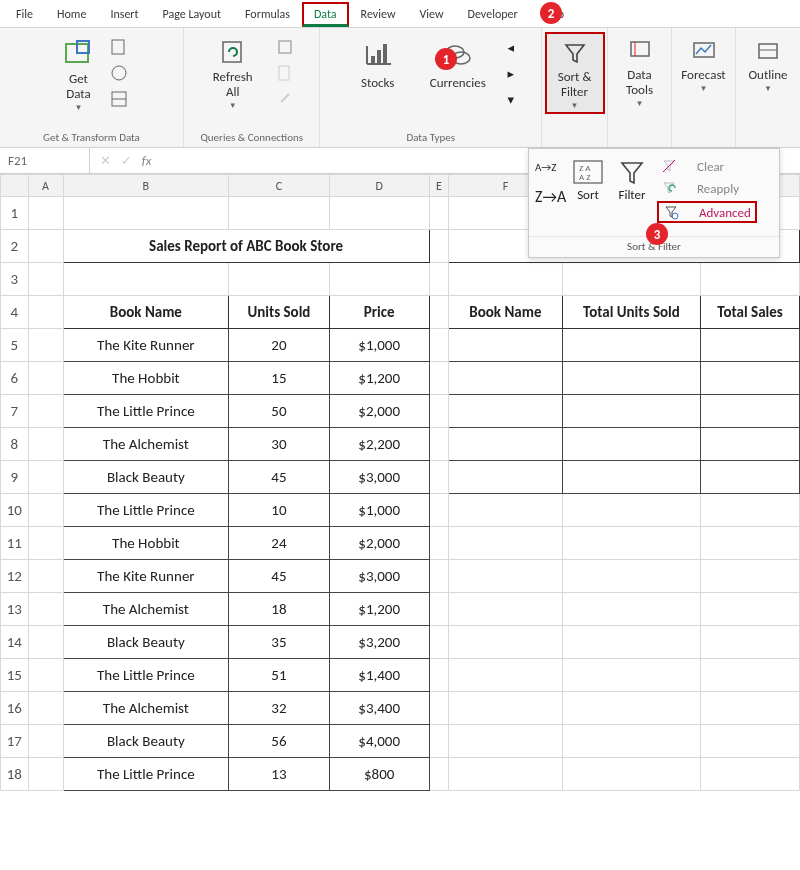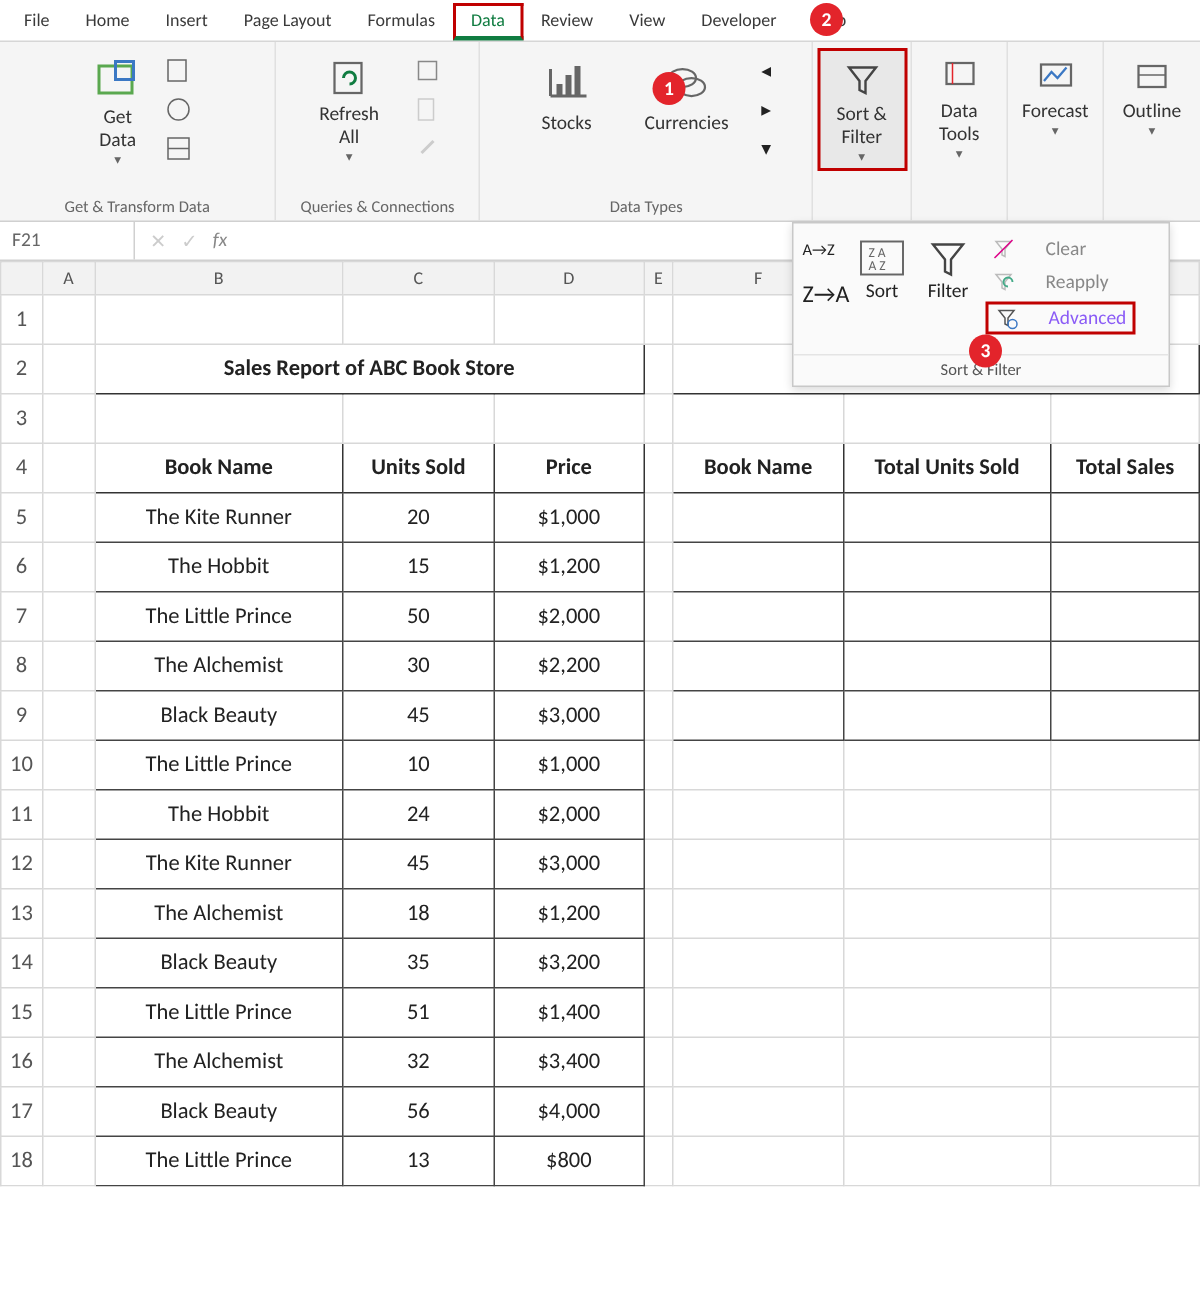--- a/index.html
+++ b/index.html
@@ -98,21 +98,21 @@
     display:flex;
     flex-direction:column;
     z-index:3;
   }
   .sf-body { display:flex; padding:6px 4px 0 4px; flex:1; }
   .sf-left { display:flex; flex-direction:column; gap:4px; padding:4px 6px 0 2px;}
   .sf-sort { display:flex; flex-direction:column; align-items:center; padding:2px 6px; cursor:pointer;}
   .sf-filter { display:flex; flex-direction:column; align-items:center; padding:2px 6px; cursor:pointer;}
   .sf-right { display:flex; flex-direction:column; gap:4px; padding:2px 4px; font-size:13px;}
   .sf-right .line { display:flex; align-items:center; gap:20px; padding:1px 4px; cursor:pointer; color:#888;}
-  .sf-right .line.advanced { color:#8b5cf6; border:2px solid #c00000; padding:1px 4px;justify-content:space-between;}
+  .sf-right .line.advanced { color:#be185d; border:2px solid #c00000; padding:1px 4px;justify-content:space-between;}
   .sf-footer{ text-align:center; font-size:11px; color:#555; padding:3px 0 4px 0; border-top:1px solid #e4e4e4;}
   
   .fbar {
     display:flex;
     align-items:center;
     height:26px;
     border-bottom:1px solid #d0d0d0;
     font-size:13px;
     background:#fff;
   }

